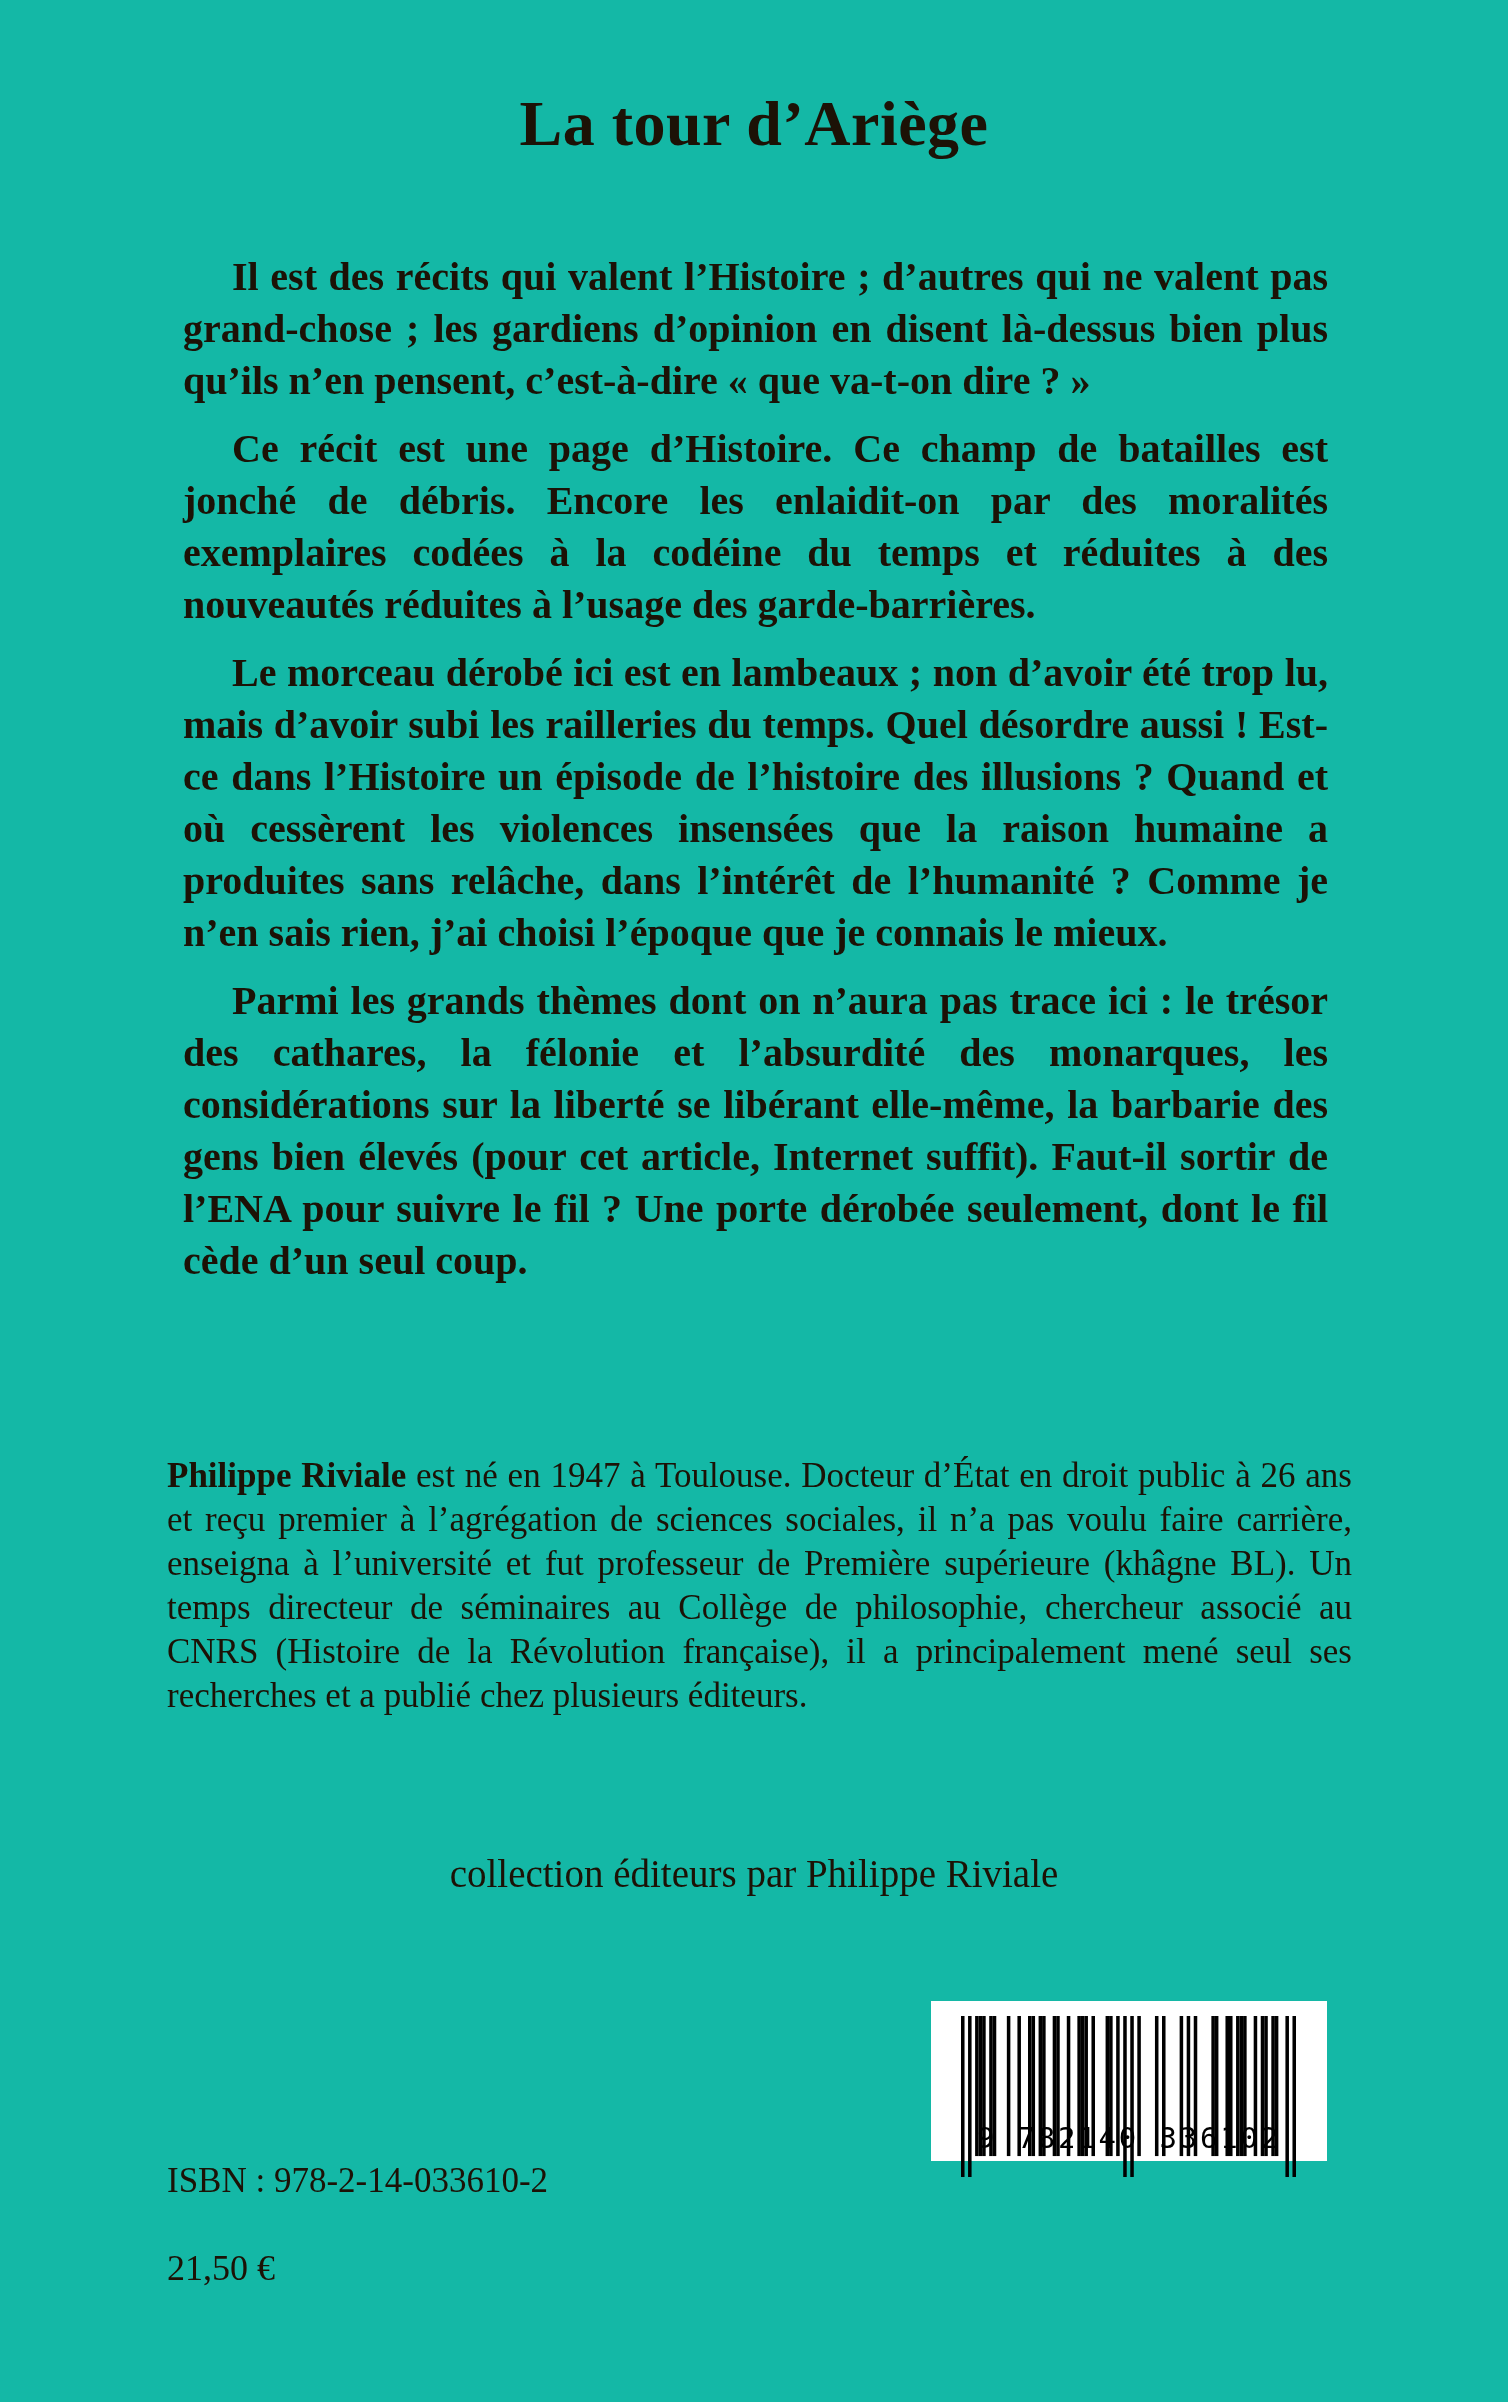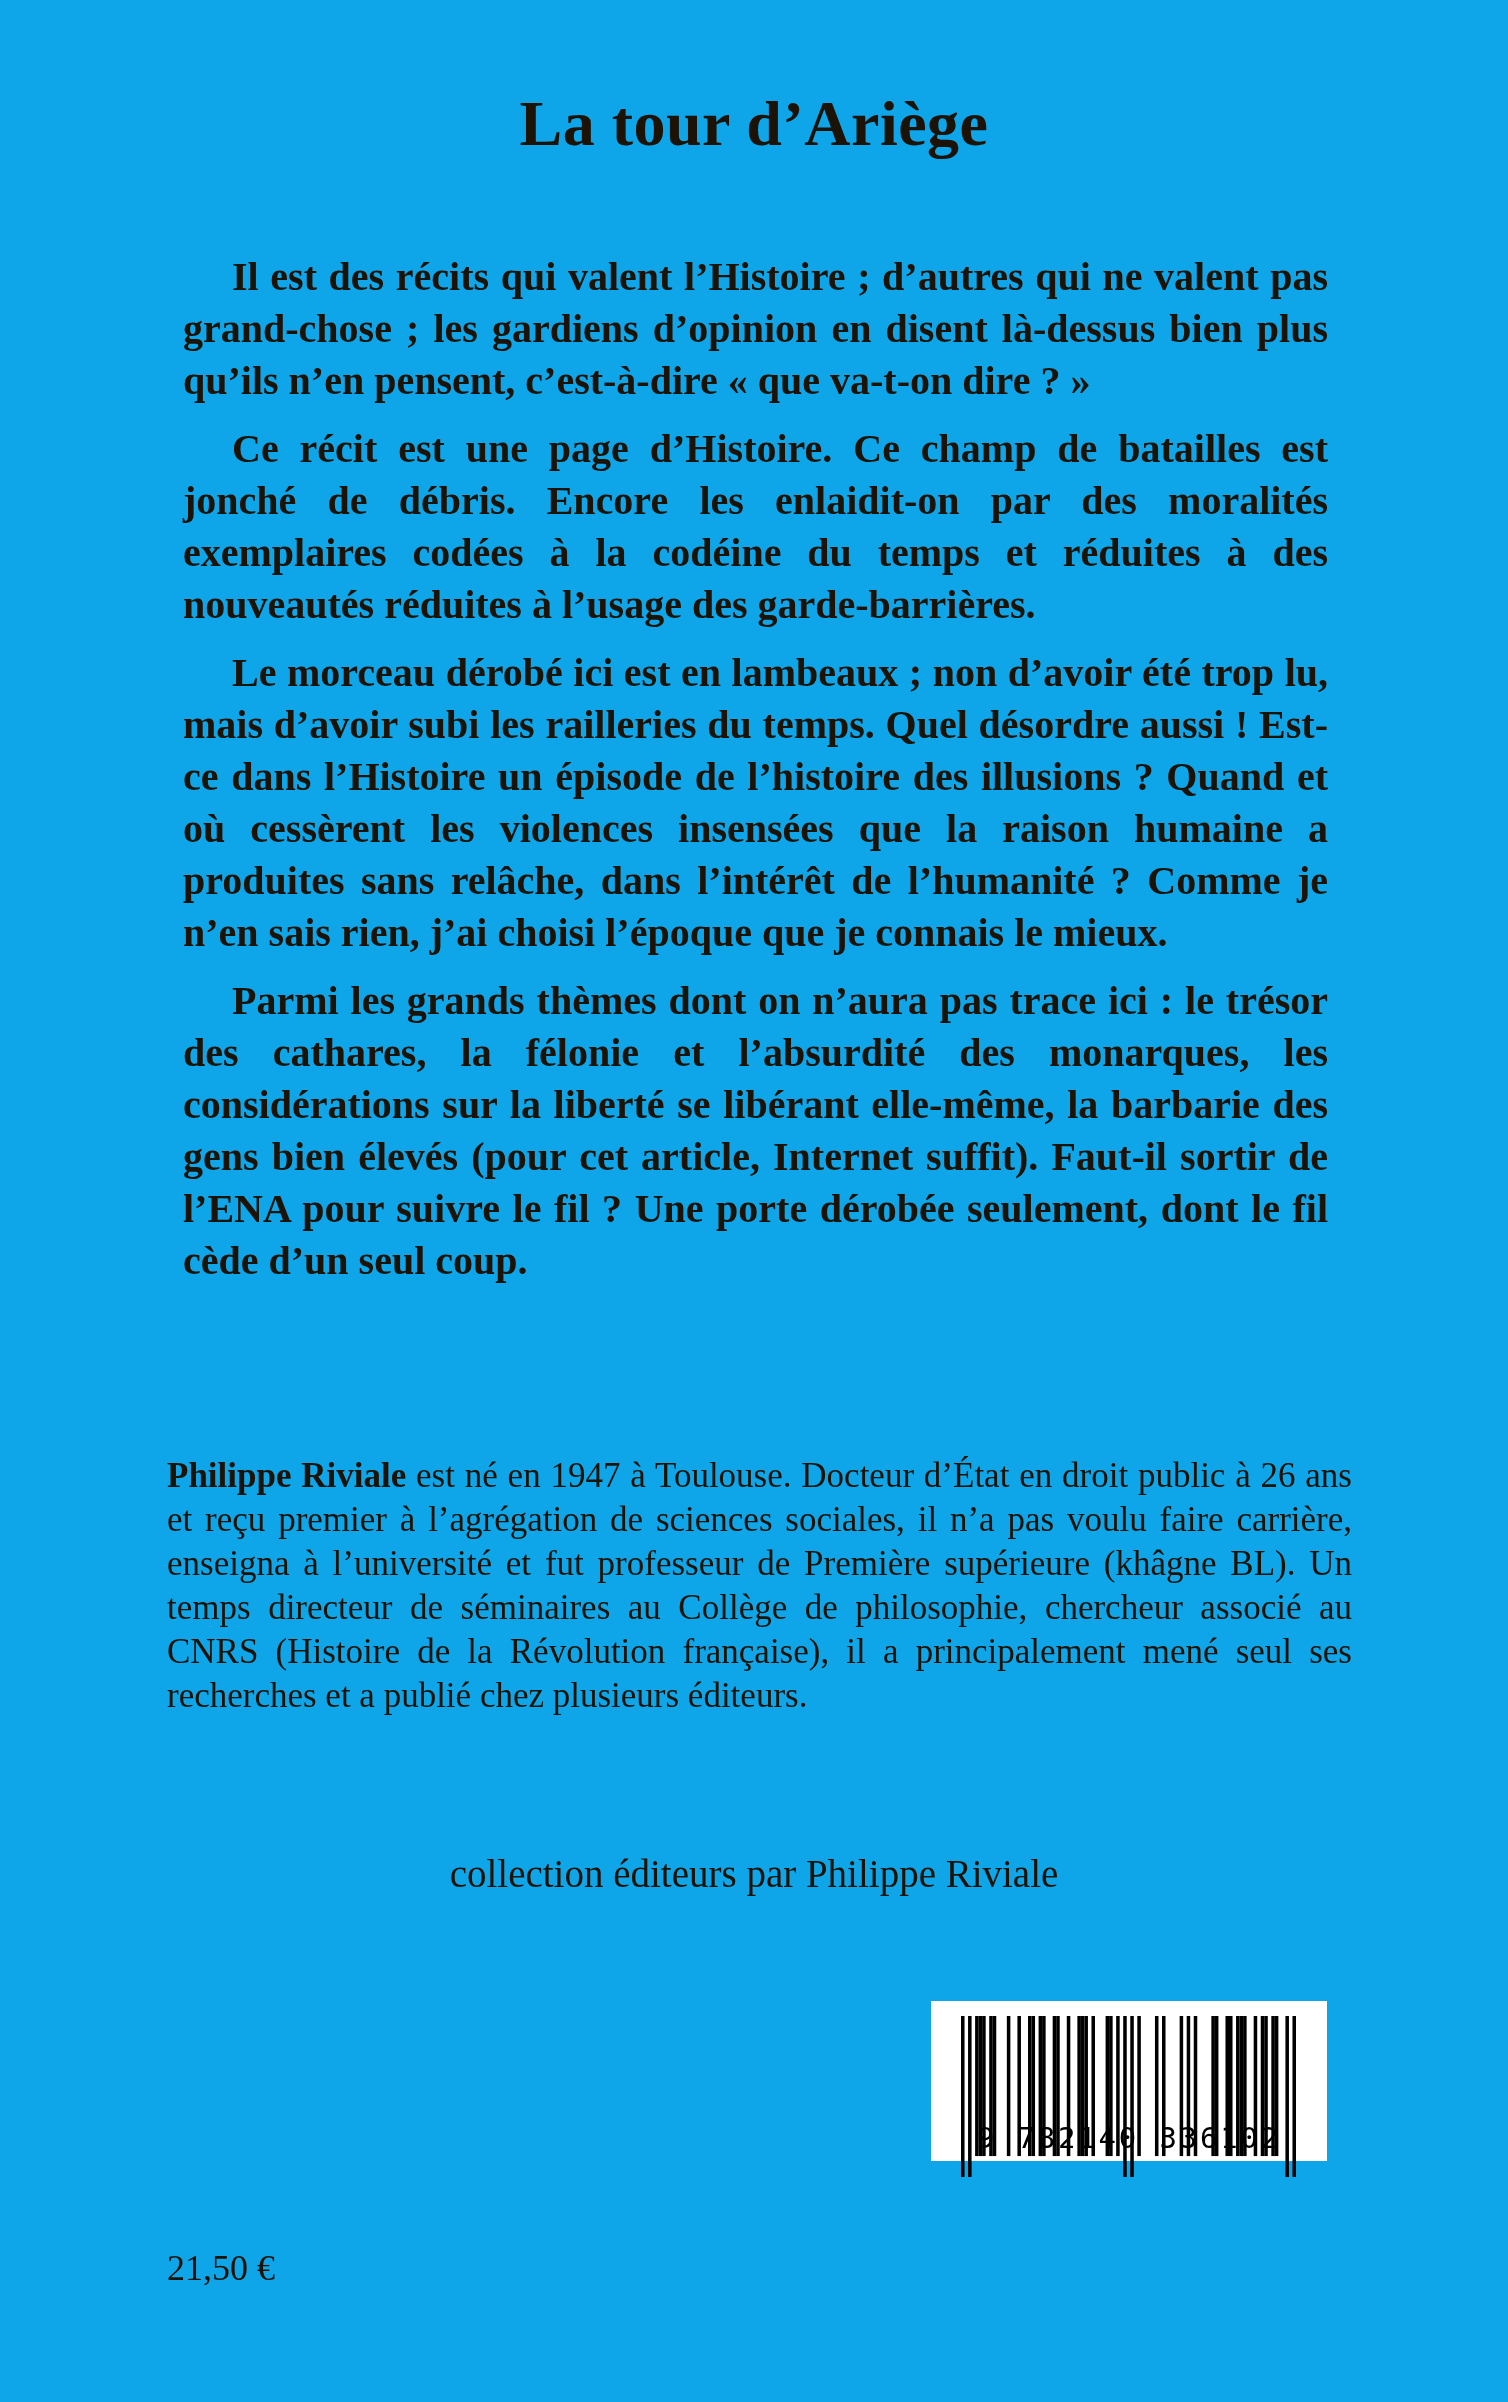--- a/index.html
+++ b/index.html
@@ -1,21 +1,21 @@
 <!DOCTYPE html>
 <html lang="fr" style="font-size:15px"><head>
 <meta charset="utf-8">
 <title>La tour d’Ariège — back cover</title>
 <style>
   html,body{margin:0;padding:0;background:#6b6b6b;}
   .cover{
     position:relative;
     width:1508px;height:2403px;
     margin:0 auto;
-    background:#0ea5e9;
+    background:#14b8a6;
     color:#1c1206;
     font-family:"Liberation Serif","DejaVu Serif",serif;
     overflow:hidden;
   }
   .title{
     position:absolute;top:87px;left:0;width:100%;
     margin:0;text-align:center;
     font-size:64px;font-weight:700;letter-spacing:0.5px;
   }
   .synopsis{
@@ -68,20 +68,21 @@
   </div>
 
   <div class="bio">
     <p><span class="author">Philippe Riviale</span><span> est né en 1947 à Toulouse. Docteur d’État en droit public à 26 ans et reçu premier à l’agrégation de sciences sociales, il n’a pas voulu faire carrière, enseigna à l’université et fut professeur de Première supérieure (khâgne BL). Un temps directeur de séminaires au Collège de philosophie, chercheur associé au CNRS (Histoire de la Révolution française), il a principalement mené seul ses recherches et a publié chez plusieurs éditeurs.</span></p>
   </div>
 
   <div class="collection">
     <div>collection éditeurs par Philippe Riviale</div>
   </div>
 
+  <div class="isbn">ISBN&nbsp;: 978-2-14-033610-2</div>
   <div class="price">21,50&nbsp;€</div>
 
   <div class="barcode-box">
     <svg id="barcode-svg" xmlns="http://www.w3.org/2000/svg" viewBox="0 0 95 100" preserveAspectRatio="none">
         <rect x="0" y="0" width="1" height="100"></rect>
         <rect x="2" y="0" width="1" height="100"></rect>
         <rect x="4" y="0" width="1" height="87"></rect>
         <rect x="5" y="0" width="1" height="87"></rect>
         <rect x="6" y="0" width="1" height="87"></rect>
         <rect x="8" y="0" width="1" height="87"></rect>

